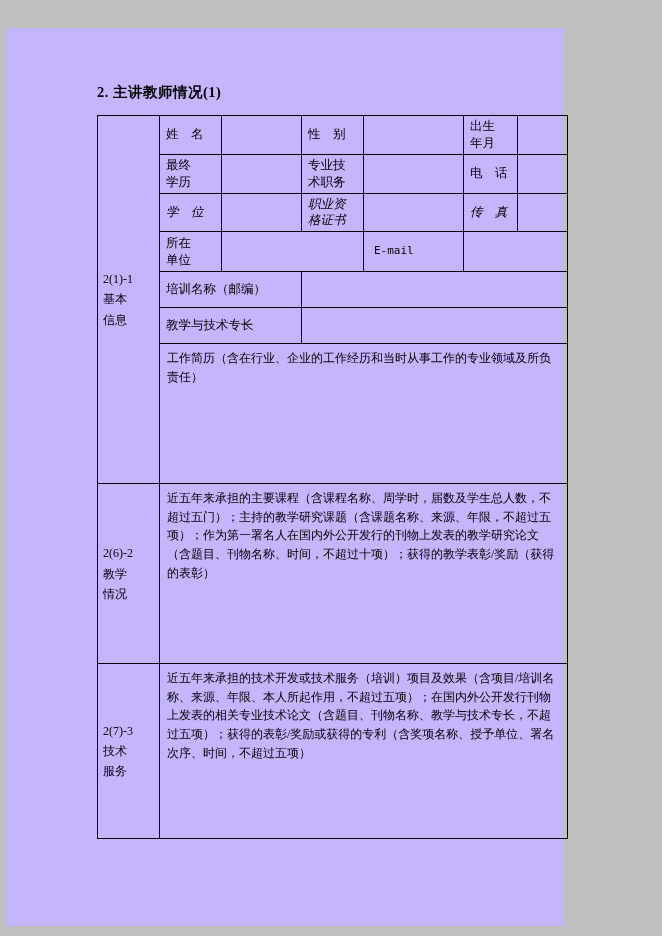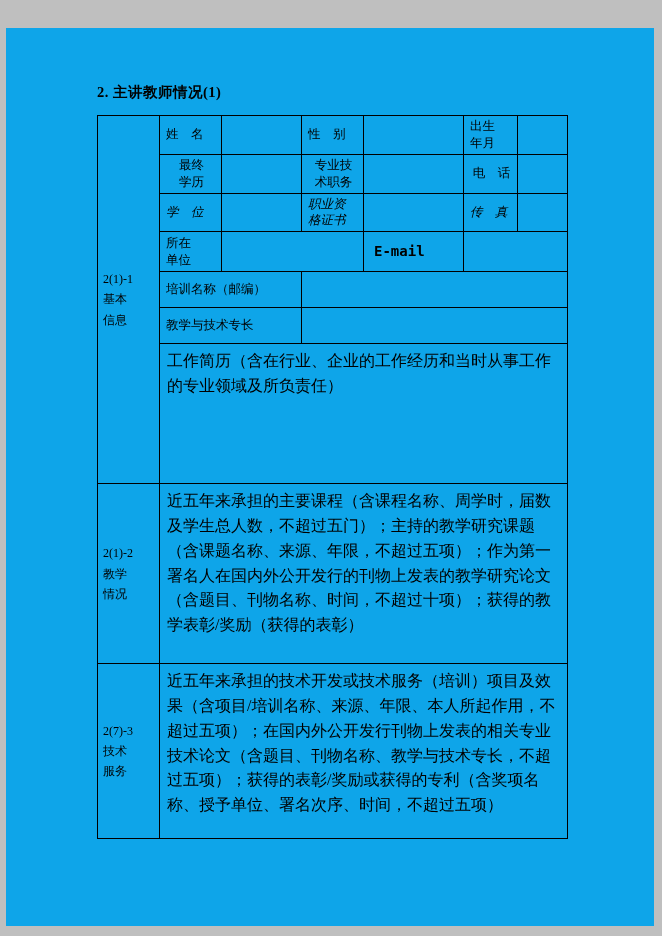--- a/index.html
+++ b/index.html
@@ -6,22 +6,22 @@
   html, body {
     width: 662px; height: 936px;
     background: #bfbfbf;
     font-family: "Liberation Serif", serif;
     color: #000;
     overflow: hidden;
   }
   .page {
     position: absolute;
     left: 6px; top: 28px;
-    width: 648px; height: 898px;
-    background: #0ea5e9;
+    width: 558px; height: 898px;
+    background: #c4b5fd;
   }
   .doc-title {
     position: absolute;
     left: 91px; top: 55px;
     font-size: 14.5px;
     font-weight: bold;
     letter-spacing: 0.5px;
     white-space: pre;
   }
   table.form {
@@ -43,33 +43,33 @@
   td.sec {
     font-weight: normal;
     font-size: 12px;
     line-height: 1.7;
     padding-left: 5px;
   }
   td.lbl { }
   td.val { }
   td.email-lbl {
     font-family: "DejaVu Sans Mono", monospace;
-    font-weight: bold;
-    font-size: 14px;
+    font-weight: normal;
+    font-size: 11px;
     padding-left: 10px;
   }
   td.desc {
     vertical-align: top;
-    font-size: 16px;
+    font-size: 12px;
     line-height: 1.55;
     padding: 5px 7px;
     text-align: left;
   }
   tr.r1 { height: 38px; }
-  tr.r2 { height: 38px; text-align: center; }
+  tr.r2 { height: 38px; }
   tr.r3 { height: 32px; font-style: italic; }
   tr.r4 { height: 40px; }
   tr.r5 { height: 36px; }
   tr.r6 { height: 36px; }
   tr.r7 { height: 140px; }
   tr.r8 { height: 180px; }
   tr.r9 { height: 175px; }
 </style>
 </head>
 <body>
@@ -140,21 +140,21 @@
     <tr class="r6">
       <td class="lbl" colspan="2">教学与技术专长</td>
       <td class="val" colspan="4"></td>
     </tr>
 
     <tr class="r7">
       <td class="desc" colspan="6">工作简历（含在行业、企业的工作经历和当时从事工作的专业领域及所负责任）</td>
     </tr>
 
     <tr class="r8">
-      <td class="sec">2(1)-2
+      <td class="sec">2(6)-2
 教学
 情况</td>
       <td class="desc" colspan="6">近五年来承担的主要课程（含课程名称、周学时，届数及学生总人数，不超过五门）；主持的教学研究课题（含课题名称、来源、年限，不超过五项）；作为第一署名人在国内外公开发行的刊物上发表的教学研究论文（含题目、刊物名称、时间，不超过十项）；获得的教学表彰/奖励（获得的表彰）</td>
     </tr>
 
     <tr class="r9">
       <td class="sec">2(7)-3
 技术
 服务</td>
       <td class="desc" colspan="6">近五年来承担的技术开发或技术服务（培训）项目及效果（含项目/培训名称、来源、年限、本人所起作用，不超过五项）；在国内外公开发行刊物上发表的相关专业技术论文（含题目、刊物名称、教学与技术专长，不超过五项）；获得的表彰/奖励或获得的专利（含奖项名称、授予单位、署名次序、时间，不超过五项）</td>

